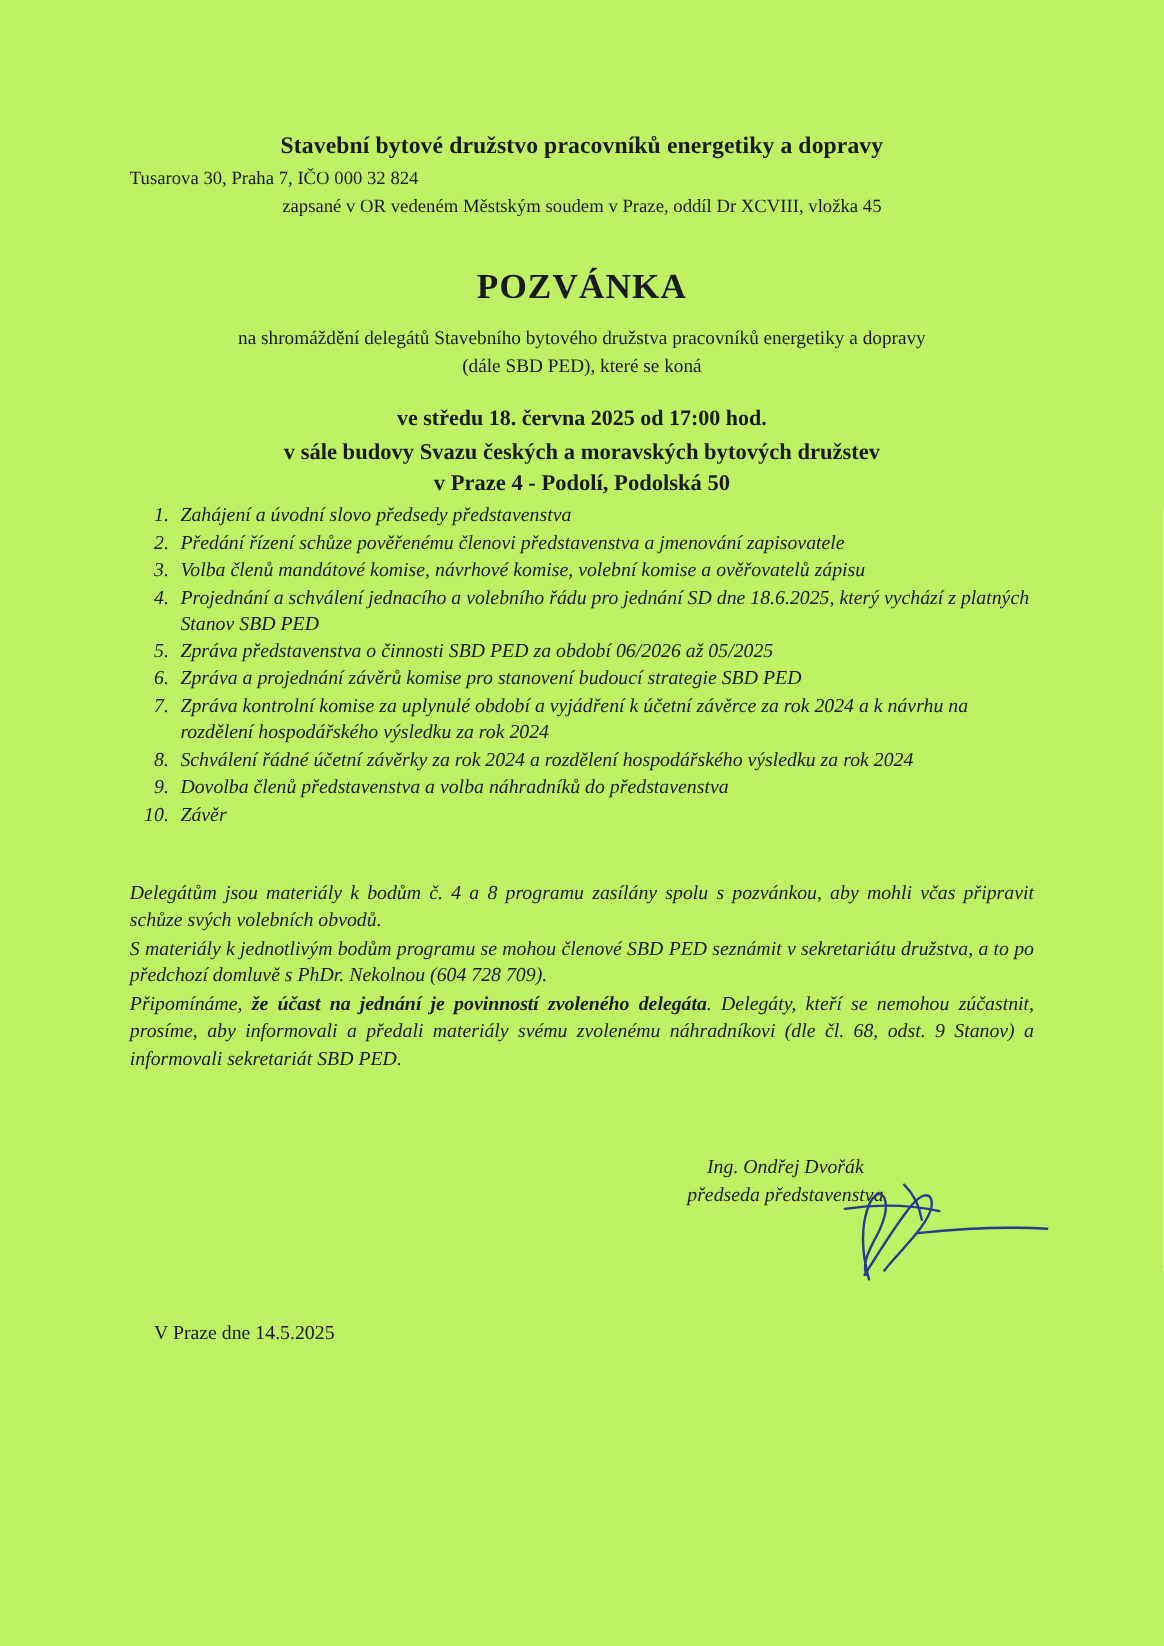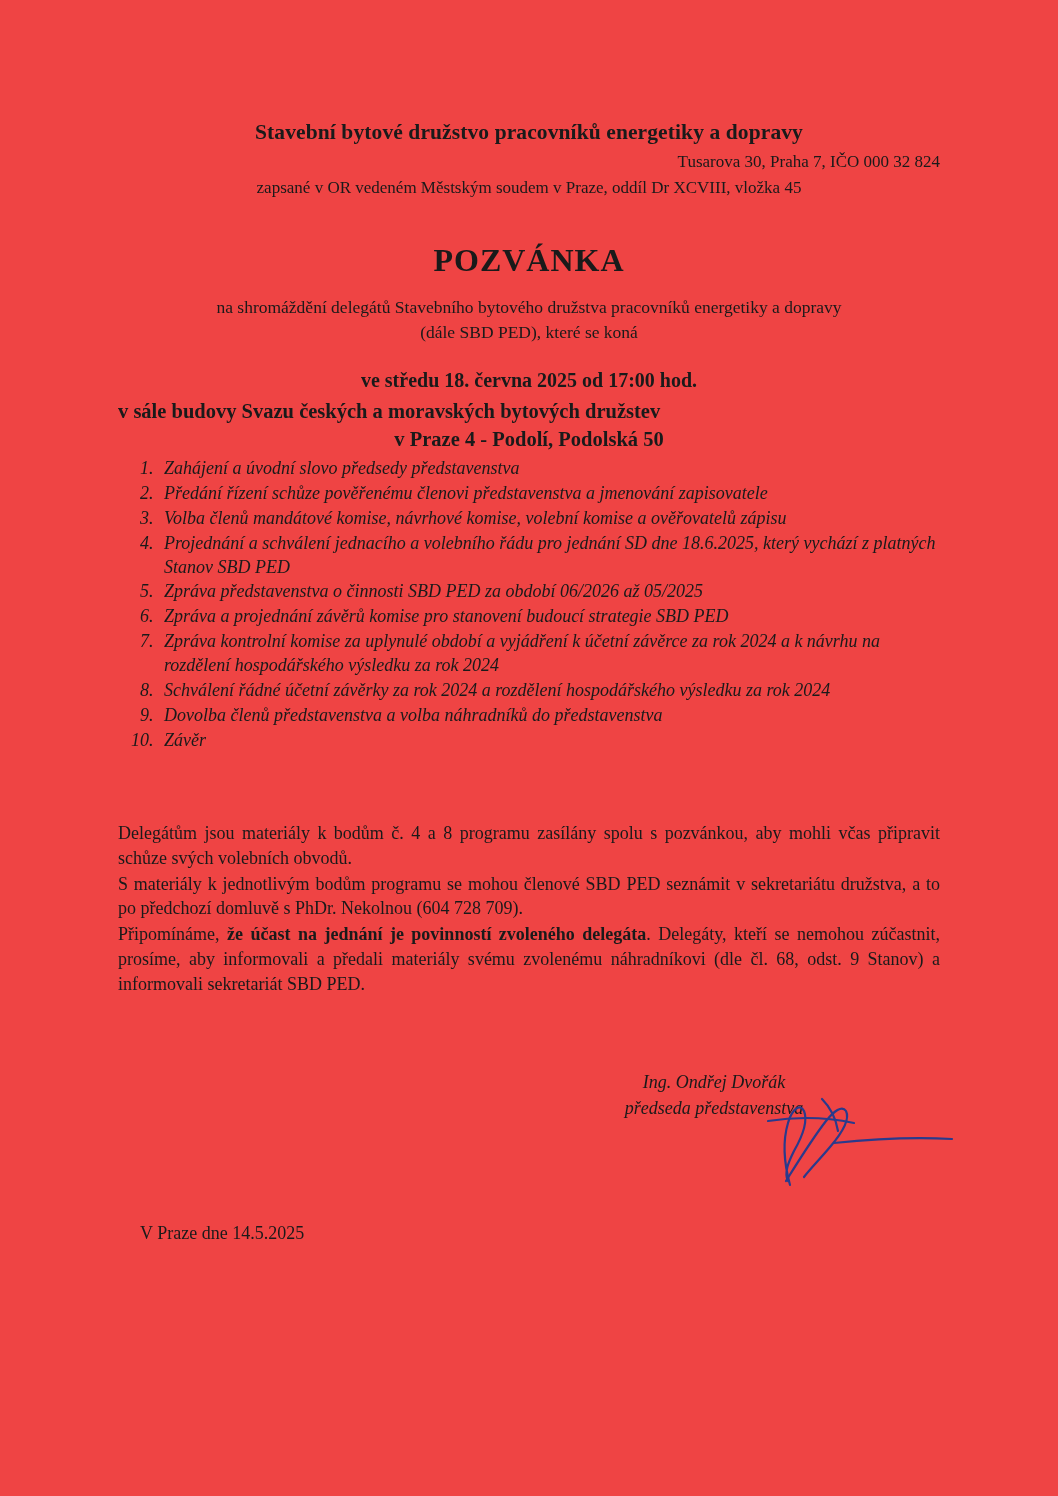--- a/index.html
+++ b/index.html
@@ -9,38 +9,38 @@
   }
   body {
     font-family: "Liberation Serif", serif;
     color: #1a1a1a;
   }
   .page {
     position: relative;
     width: 1058px;
     height: 1496px;
     margin: 0 auto;
-    background: #ef4444;
+    background: #bef264;
     overflow: hidden;
   }
   .content {
     position: absolute;
     left: 118px;
     top: 0;
     width: 822px;
   }
   .org-title {
     text-align: center;
     font-weight: bold;
     font-size: 21.5px;
     letter-spacing: 0.1px;
     margin-top: 120px;
   }
   .org-line {
-    text-align: right;
+    text-align: left;
     font-size: 17px;
     margin-top: 7px;
   }
   .org-line2 {
     text-align: center;
     font-size: 17px;
     margin-top: 6px;
   }
   .doc-title {
     text-align: center;
@@ -56,20 +56,21 @@
     line-height: 1.45;
   }
   .when {
     text-align: center;
     font-weight: bold;
     font-size: 20px;
     margin-top: 20px;
     line-height: 1.4;
   }
   .where1 {
+    text-align: center;
     font-weight: bold;
     font-size: 20.5px;
     margin-top: 6px;
   }
   .where2 {
     text-align: center;
     font-weight: bold;
     font-size: 20.5px;
     margin-top: 5px;
   }
@@ -84,24 +85,25 @@
     padding-left: 40px;
     font-size: 18px;
     line-height: 1.33;
     font-style: italic;
   }
   ol.program li {
     margin-bottom: 1px;
     padding-left: 6px;
   }
   .body-text {
-    margin-top: 68px;
+    margin-top: 46px;
     font-size: 18px;
     line-height: 1.38;
     text-align: justify;
+    font-style: italic;
   }
   .body-text p {
     margin: 0 0 0 0;
   }
   .body-text p + p { margin-top: 1px; }
   .body-text b { font-weight: bold; }
   .sign-block {
     margin-top: 72px;
     text-align: center;
     font-size: 18px;

